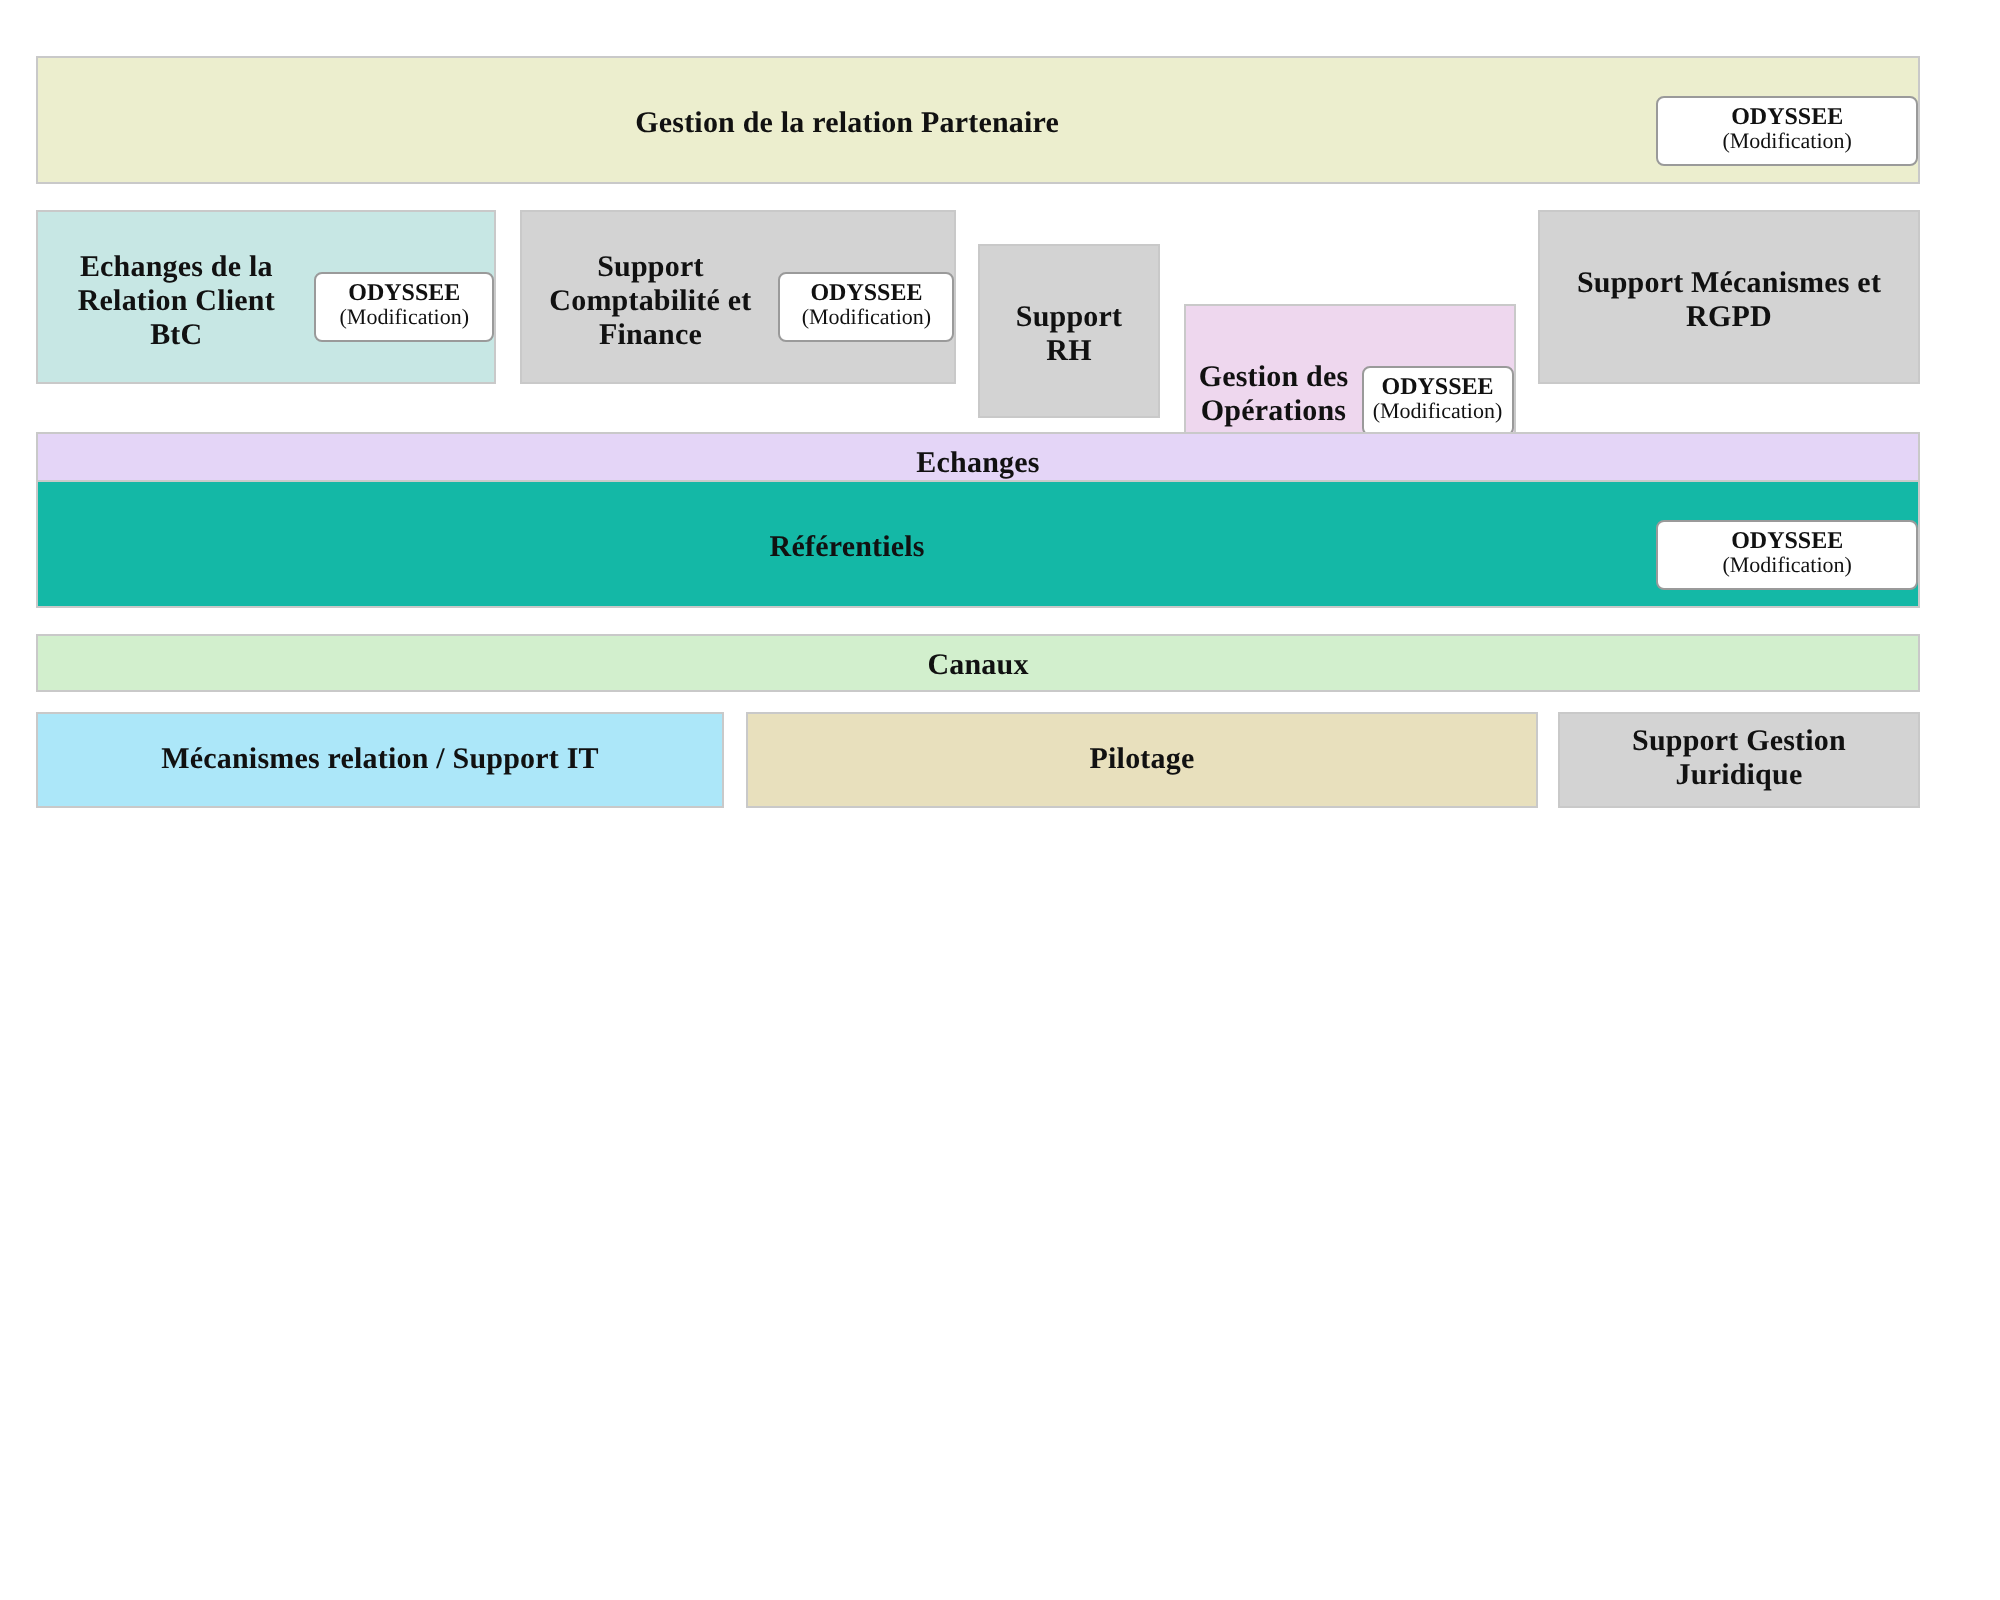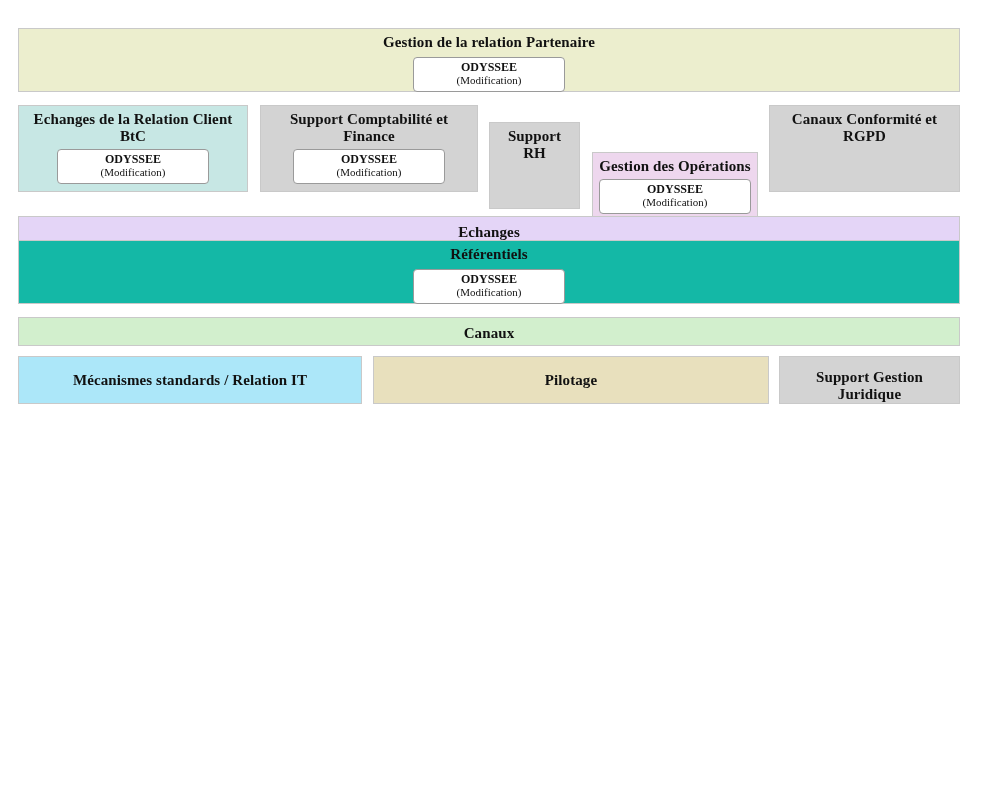--- a/index.html
+++ b/index.html
@@ -20,21 +20,21 @@
     width: 1000px;
     height: 800px;
   }
 
   
   .block {
     position: absolute;
     box-sizing: border-box;
     border: 1px solid #c9c9c9;
     display: flex;
-    flex-direction: column;
+    flex-direction: row;
     align-items: center;
     padding-top: 5px;
   }
 
   .block-title {
     font-weight: bold;
     font-size: 15px;
     line-height: 17px;
     text-align: center;
     color: #111111;
@@ -115,21 +115,21 @@
 
     <div class="block" style="left:592px; top:105px; width:166px; height:87px; background:#eed7ee;margin-top:47px;">
       <div class="block-title">Gestion des Opérations</div>
       <div class="app-chip" style="margin-top:4px;">
         <span class="app-name">ODYSSEE</span>
         <span class="app-state">(Modification)</span>
       </div>
     </div>
 
     <div class="block" style="left:769px; top:105px; width:191px; height:87px; background:#d3d3d3;">
-      <div class="block-title">Canaux Conformité et RGPD</div>
+      <div class="block-title">Support Mécanismes et RGPD</div>
     </div>
 
   </div>
 
   <div class="block banner" style="left:18px; top:216px; width:942px; height:29px; background:#e4d5f7; justify-content:center; padding-top:4px;">
     <div class="block-title">Echanges</div>
   </div>
 
   <div class="block banner" style="left:18px; top:240px; width:942px; height:64px; background:#14b8a6;">
     <div class="block-title">Référentiels</div>
@@ -139,21 +139,21 @@
     </div>
   </div>
 
   <div class="block banner" style="left:18px; top:317px; width:942px; height:29px; background:#d2efcd; justify-content:center; padding-top:4px;">
     <div class="block-title">Canaux</div>
   </div>
 
   <div class="row-foundation">
 
     <div class="block" style="left:18px; top:356px; width:344px; height:48px; background:#ace7f9; justify-content:center; padding-top:0;">
-      <div class="block-title">Mécanismes standards / Relation IT</div>
+      <div class="block-title">Mécanismes relation / Support IT</div>
     </div>
 
     <div class="block" style="left:373px; top:356px; width:396px; height:48px; background:#e8e0bd; justify-content:center; padding-top:0;">
       <div class="block-title">Pilotage</div>
     </div>
 
     <div class="block" style="left:779px; top:356px; width:181px; height:48px; background:#d3d3d3; justify-content:flex-end; padding-top:0;">
       <div class="block-title">Support Gestion Juridique</div>
     </div>
 

